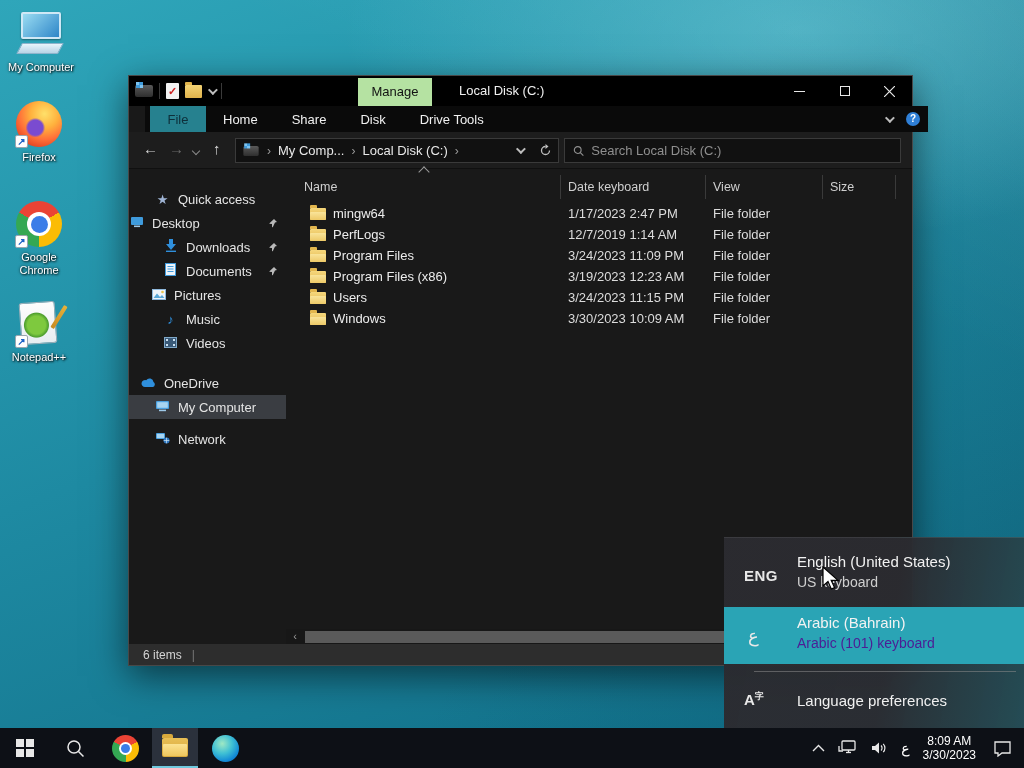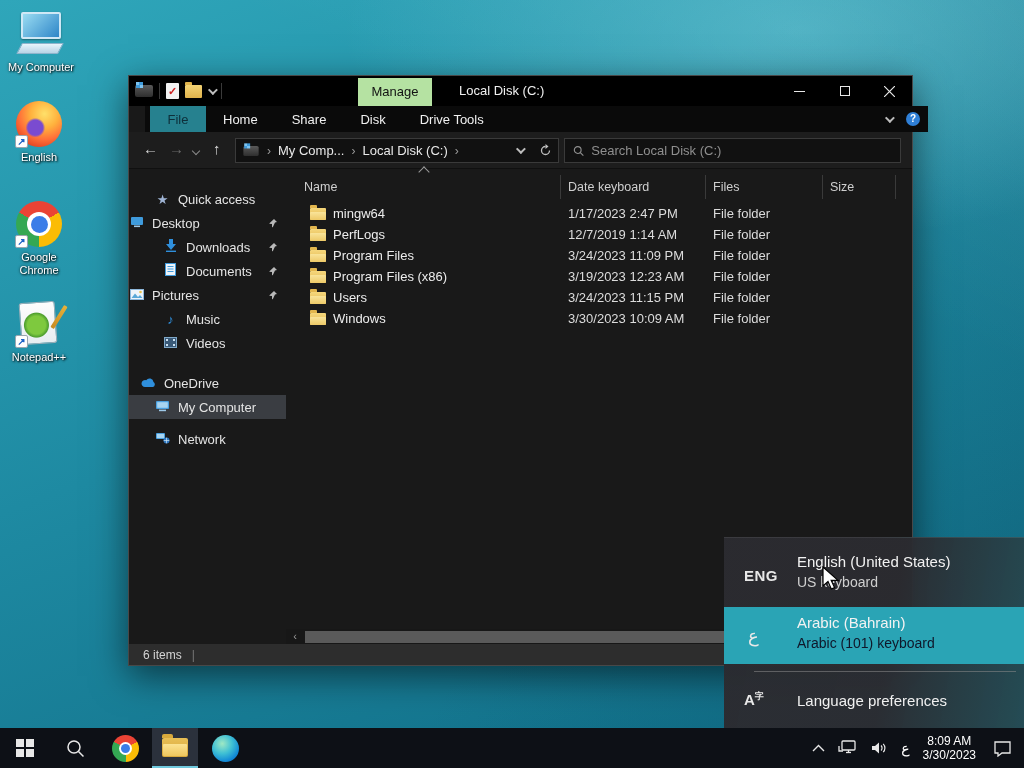--- a/index.html
+++ b/index.html
@@ -126,21 +126,21 @@
       <div class="mc-screen"></div>
         <div class="mc-kbd"></div>
     </div>
     <div class="lbl">My Computer</div>
   </div>
   <div class="dicon" style="left:0px; top:100px;">
     <div class="art">
       <div class="ff-orb"></div>
       <div class="shortcut-badge">↗</div>
     </div>
-    <div class="lbl">English</div>
+    <div class="lbl">Firefox</div>
   </div>
   <div class="dicon" style="left:0px; top:200px;">
     <div class="art">
       <div class="chrome-orb"></div>
       <div class="shortcut-badge">↗</div>
     </div>
     <div class="lbl" style="width:70px;margin:0 auto;">Google Chrome</div>
   </div>
   <div class="dicon" style="left:0px; top:300px;">
     <div class="art">
@@ -255,21 +255,21 @@
               <rect x="0.5" y="0.5" width="10" height="12" fill="#eef4fa" stroke="#3f9bdc"></rect>
               <line x1="2.5" y1="3.5" x2="8.5" y2="3.5" stroke="#3f9bdc"></line>
               <line x1="2.5" y1="6" x2="8.5" y2="6" stroke="#3f9bdc"></line>
               <line x1="2.5" y1="8.5" x2="8.5" y2="8.5" stroke="#3f9bdc"></line>
             </svg></span>
         <span>Documents</span>
         <span class="pin"><svg width="10" height="10" viewBox="0 0 10 10">
               <path d="M6 1 L9 4 L7 4.6 L5 8.8 L4 9.5 L4 6 L1.2 5.8 L2 4.8 Z" fill="#b9b9b9"></path>
             </svg></span>
       </div>
-      <div class="sitem" style="top:114px; ">
+      <div class="sitem" style="top:114px; margin-left:22px;">
         <span class="ic"><svg width="14" height="11" viewBox="0 0 14 11">
               <rect x="0.5" y="0.5" width="13" height="10" fill="#eef4fa" stroke="#8fb9dc"></rect>
               <path d="M1.5 9 L5 4.5 L8 8 L10 6 L12.5 9 Z" fill="#5aa8d8"></path>
               <circle cx="10.5" cy="3" r="1.3" fill="#e8c34a"></circle>
             </svg></span>
         <span>Pictures</span>
         <span class="pin"><svg width="10" height="10" viewBox="0 0 10 10">
               <path d="M6 1 L9 4 L7 4.6 L5 8.8 L4 9.5 L4 6 L1.2 5.8 L2 4.8 Z" fill="#b9b9b9"></path>
             </svg></span>
       </div>
@@ -310,21 +310,21 @@
             </svg></span>
         <span>Network</span>
       </div>
     </div>
 
     <div class="filearea">
       <div class="sortcaret"></div>
       <div class="hdrrow">
         <div class="hcell" style="width:275px; padding-left:18px;">Name</div>
         <div class="hcell" style="width:145px; padding-left:7px;">Date keyboard</div>
-        <div class="hcell" style="width:117px; padding-left:7px;">Files</div>
+        <div class="hcell" style="width:117px; padding-left:7px;">View</div>
         <div class="hcell" style="width:73px; padding-left:7px;">Size</div>
       </div>
 
       <div class="frow" style="top:34px; width:100%;">
         <span class="fold"></span>
         <span class="fname">mingw64</span>
         <span class="fdate">1/17/2023 2:47 PM</span>
         <span class="ftype">File folder</span>
       </div>
       <div class="frow" style="top:55px; width:100%;">
@@ -372,21 +372,21 @@
 
   <div class="langpop">
     <div class="lrow" style="top:8px; height:58px;">
       <span class="badge">ENG</span>
       <span class="t1">English (United States)</span>
       <span class="t2">US keyboard</span>
     </div>
     <div class="lrow hl" style="top:69px; height:57px;">
       <span class="badge" style="font-size:18px; font-weight:normal; left:24px;">ع</span>
       <span class="t1">Arabic (Bahrain)</span>
-      <span class="t2" style="color:#0f172a;">Arabic (101) keyboard</span>
+      <span class="t2" style="color:#4c1d95;">Arabic (101) keyboard</span>
     </div>
     <div class="lsep"></div>
     <div class="lpref">
       <span class="aicon"><span>A</span><sup>字</sup></span>
       <span class="txt">Language preferences</span>
     </div>
   </div>
 
   <div class="taskbar">
     <div class="tb-cell" style="margin-left:2px;">

